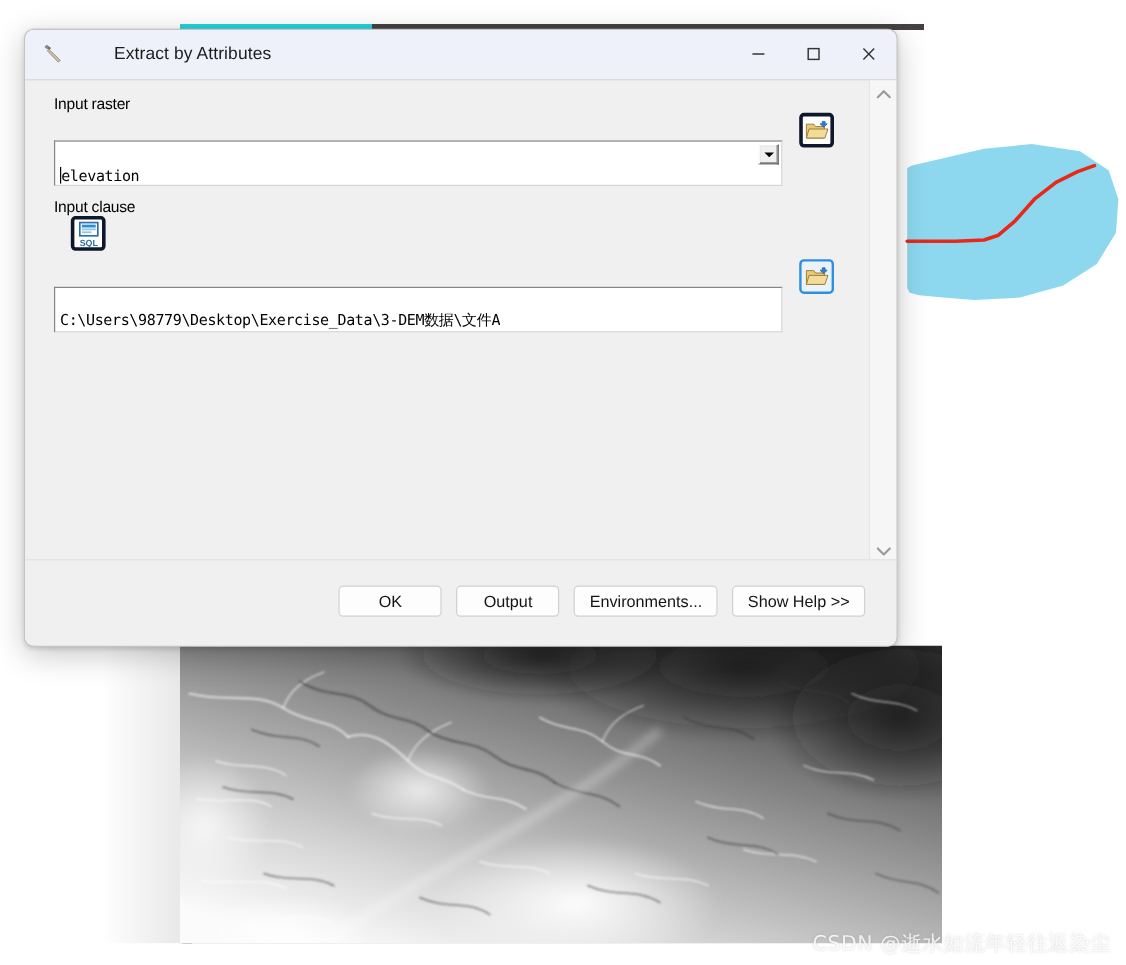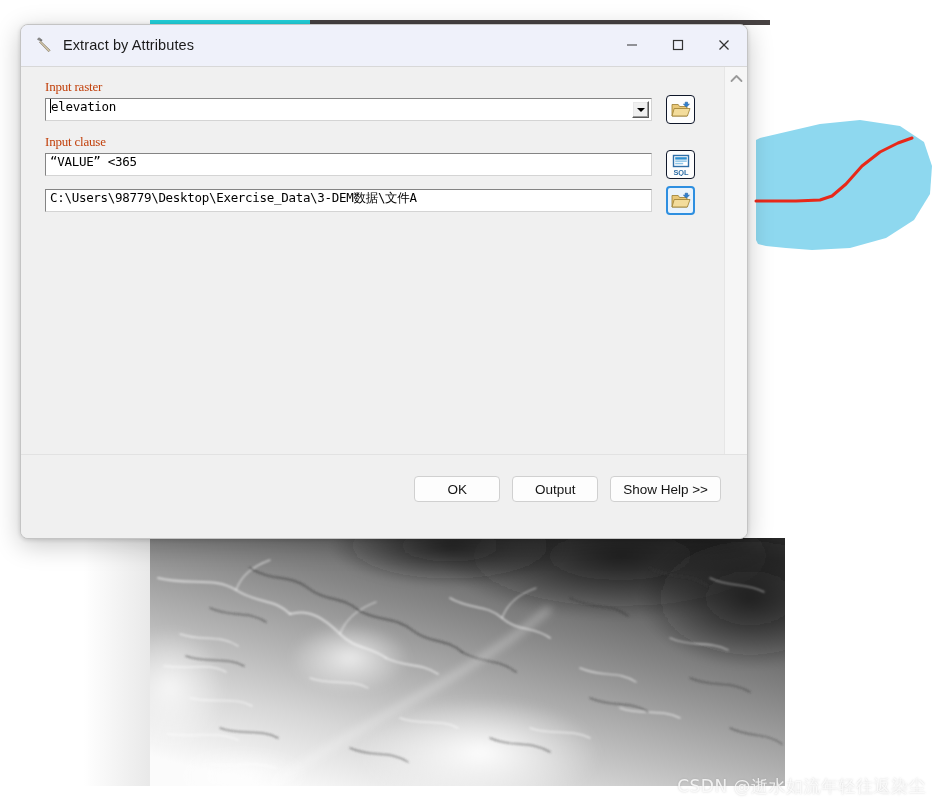--- a/index.html
+++ b/index.html
@@ -104,20 +104,21 @@
     overflow: hidden;
   }
 
   .titlebar {
     height: 40px;
     background: #eff1fa;
     display: flex;
     align-items: center;
     position: relative;
     border-bottom: 1px solid #eff1fa;
+    gap: 32px;
   }
   .title-icon {
     margin-left: 12px;
     width: 22px; height: 22px;
     display: flex; align-items: center; justify-content: center;
   }
   .title-text {
     margin-left: 8px;
     font-size: 14.5px;
     color: #1b1b1b;
@@ -148,43 +149,44 @@
   }
 
   
   .form-area {
     position: absolute;
     left: 24px;
     top: 13px;
     width: 650px;
   }
   .field-label {
-    font-family: Liberation Serif, serif;
+    font-family: Liberation Sans, sans-serif;
     font-size: 13px;
-    color: #c2410c;
+    color: #000000;
     margin-bottom: 3px;
     letter-spacing: -0.2px;
   }
   .field-row {
     display: flex;
     align-items: flex-start;
     margin-bottom: 10px;
   }
   .field-stack { flex: 1 1 auto; }
 
   .input-shell {
     position: relative;
-    height: 23px;
+    height: 38px;
     background: #ffffff;
     border: 1px solid #848484;
     border-right-color: #d4d4d4;
     border-bottom-color: #d4d4d4;
     box-sizing: border-box;
     display: flex;
-    align-items: flex-start;
+    align-items: flex-end;
+    margin-top: 20px;
   }
   .input-text {
     font-family: "DejaVu Sans Mono", "Liberation Mono", monospace;
     font-size: 12.5px;
     color: #000000;
     padding-left: 4px;
     white-space: nowrap;
     overflow: hidden;
     letter-spacing: -0.3px;
   }
@@ -215,21 +217,21 @@
     border-right: 4px solid transparent;
     border-top: 4px solid #000;
   }
 
   
   .icon-btn {
     width: 29px; height: 29px;
     margin-left: 14px;
     margin-top: -3px;
     background: #fdfdfd;
-    border: 1px solid #0f172a;
+    border: 3px solid #0f172a;
     border-radius: 4px;
     display: flex; align-items: center; justify-content: center;
     box-sizing: border-box;
     flex: 0 0 auto;
   }
   .icon-btn.focused {
     border: 2px solid #2e8fe0;
     background: #eaf3fc;
   }
   .icon-btn.sql { background: #fdfdfd; }
@@ -252,21 +254,21 @@
     height: 22px; width: 22px;
     display: flex; align-items: center; justify-content: center;
     color: #9a9a9a;
     font-size: 11px;
   }
 
   
   .btn-bar {
     position: absolute;
     left: 0; right: 0;
-    bottom: 16px;
+    bottom: 4px;
     height: 70px;
     background: #f0f0f0;
     display: flex;
     align-items: center;
     justify-content: flex-end;
     padding-right: 26px;
     box-sizing: border-box;
   }
   .btn-bar::before{
     content:"";
@@ -467,25 +469,20 @@
               <path d="M3.2 7.5 L19 7.5 L16.4 15 L1 15 Z" fill="#f3dc9b" stroke="#9a7c2e" stroke-width="0.8"></path>
               <path d="M14.2 1.2 L14.2 3.2 L12.4 3.2 L15.4 6.0 L18.4 3.2 L16.6 3.2 L16.6 1.2 Z" fill="#2f7fd0" stroke="#1d5fa5" stroke-width="0.6"></path>
             </svg>
           </div>
         </div>
       </div>
 
       <div>
         <div class="field-label">Input clause</div>
         <div class="field-row">
-          <div class="field-stack">
-            <div class="input-shell">
-              <span class="input-text">“VALUE” &lt;365</span>
-            </div>
-          </div>
           <div class="icon-btn sql">
             <svg width="20" height="22" viewBox="0 0 20 22" xmlns="http://www.w3.org/2000/svg">
               <rect x="2.5" y="1.5" width="15" height="11" fill="#ffffff" stroke="#2f6fa8" stroke-width="1.4"></rect>
               <rect x="4.2" y="3.2" width="11.6" height="2.4" fill="#2f8fd0"></rect>
               <rect x="4.2" y="6.4" width="11.6" height="1.5" fill="#8fc6e8"></rect>
               <rect x="4.2" y="8.8" width="8.0" height="1.5" fill="#8fc6e8"></rect>
               <text x="10" y="20.6" font-family="'Liberation Sans',sans-serif" font-size="7.4" font-weight="bold" fill="#2f6fa8" text-anchor="middle">SQL</text>
             </svg>
           </div>
         </div>
@@ -519,17 +516,18 @@
       <div class="sb-arrow">
         <svg width="13" height="9" viewBox="0 0 13 9">
             <polyline points="1.5,2 6.5,7 11.5,2" fill="none" stroke="#9a9a9a" stroke-width="1.8" stroke-linecap="round" stroke-linejoin="round"></polyline>
           </svg>
       </div>
     </div>
 
     <div class="btn-bar">
       <div class="dlg-btn">OK</div>
       <div class="dlg-btn">Output</div>
+      <div class="dlg-btn">Environments...</div>
       <div class="dlg-btn">Show Help &gt;&gt;</div>
     </div>
 
   </div>
 </div>
 
 </body></html>

